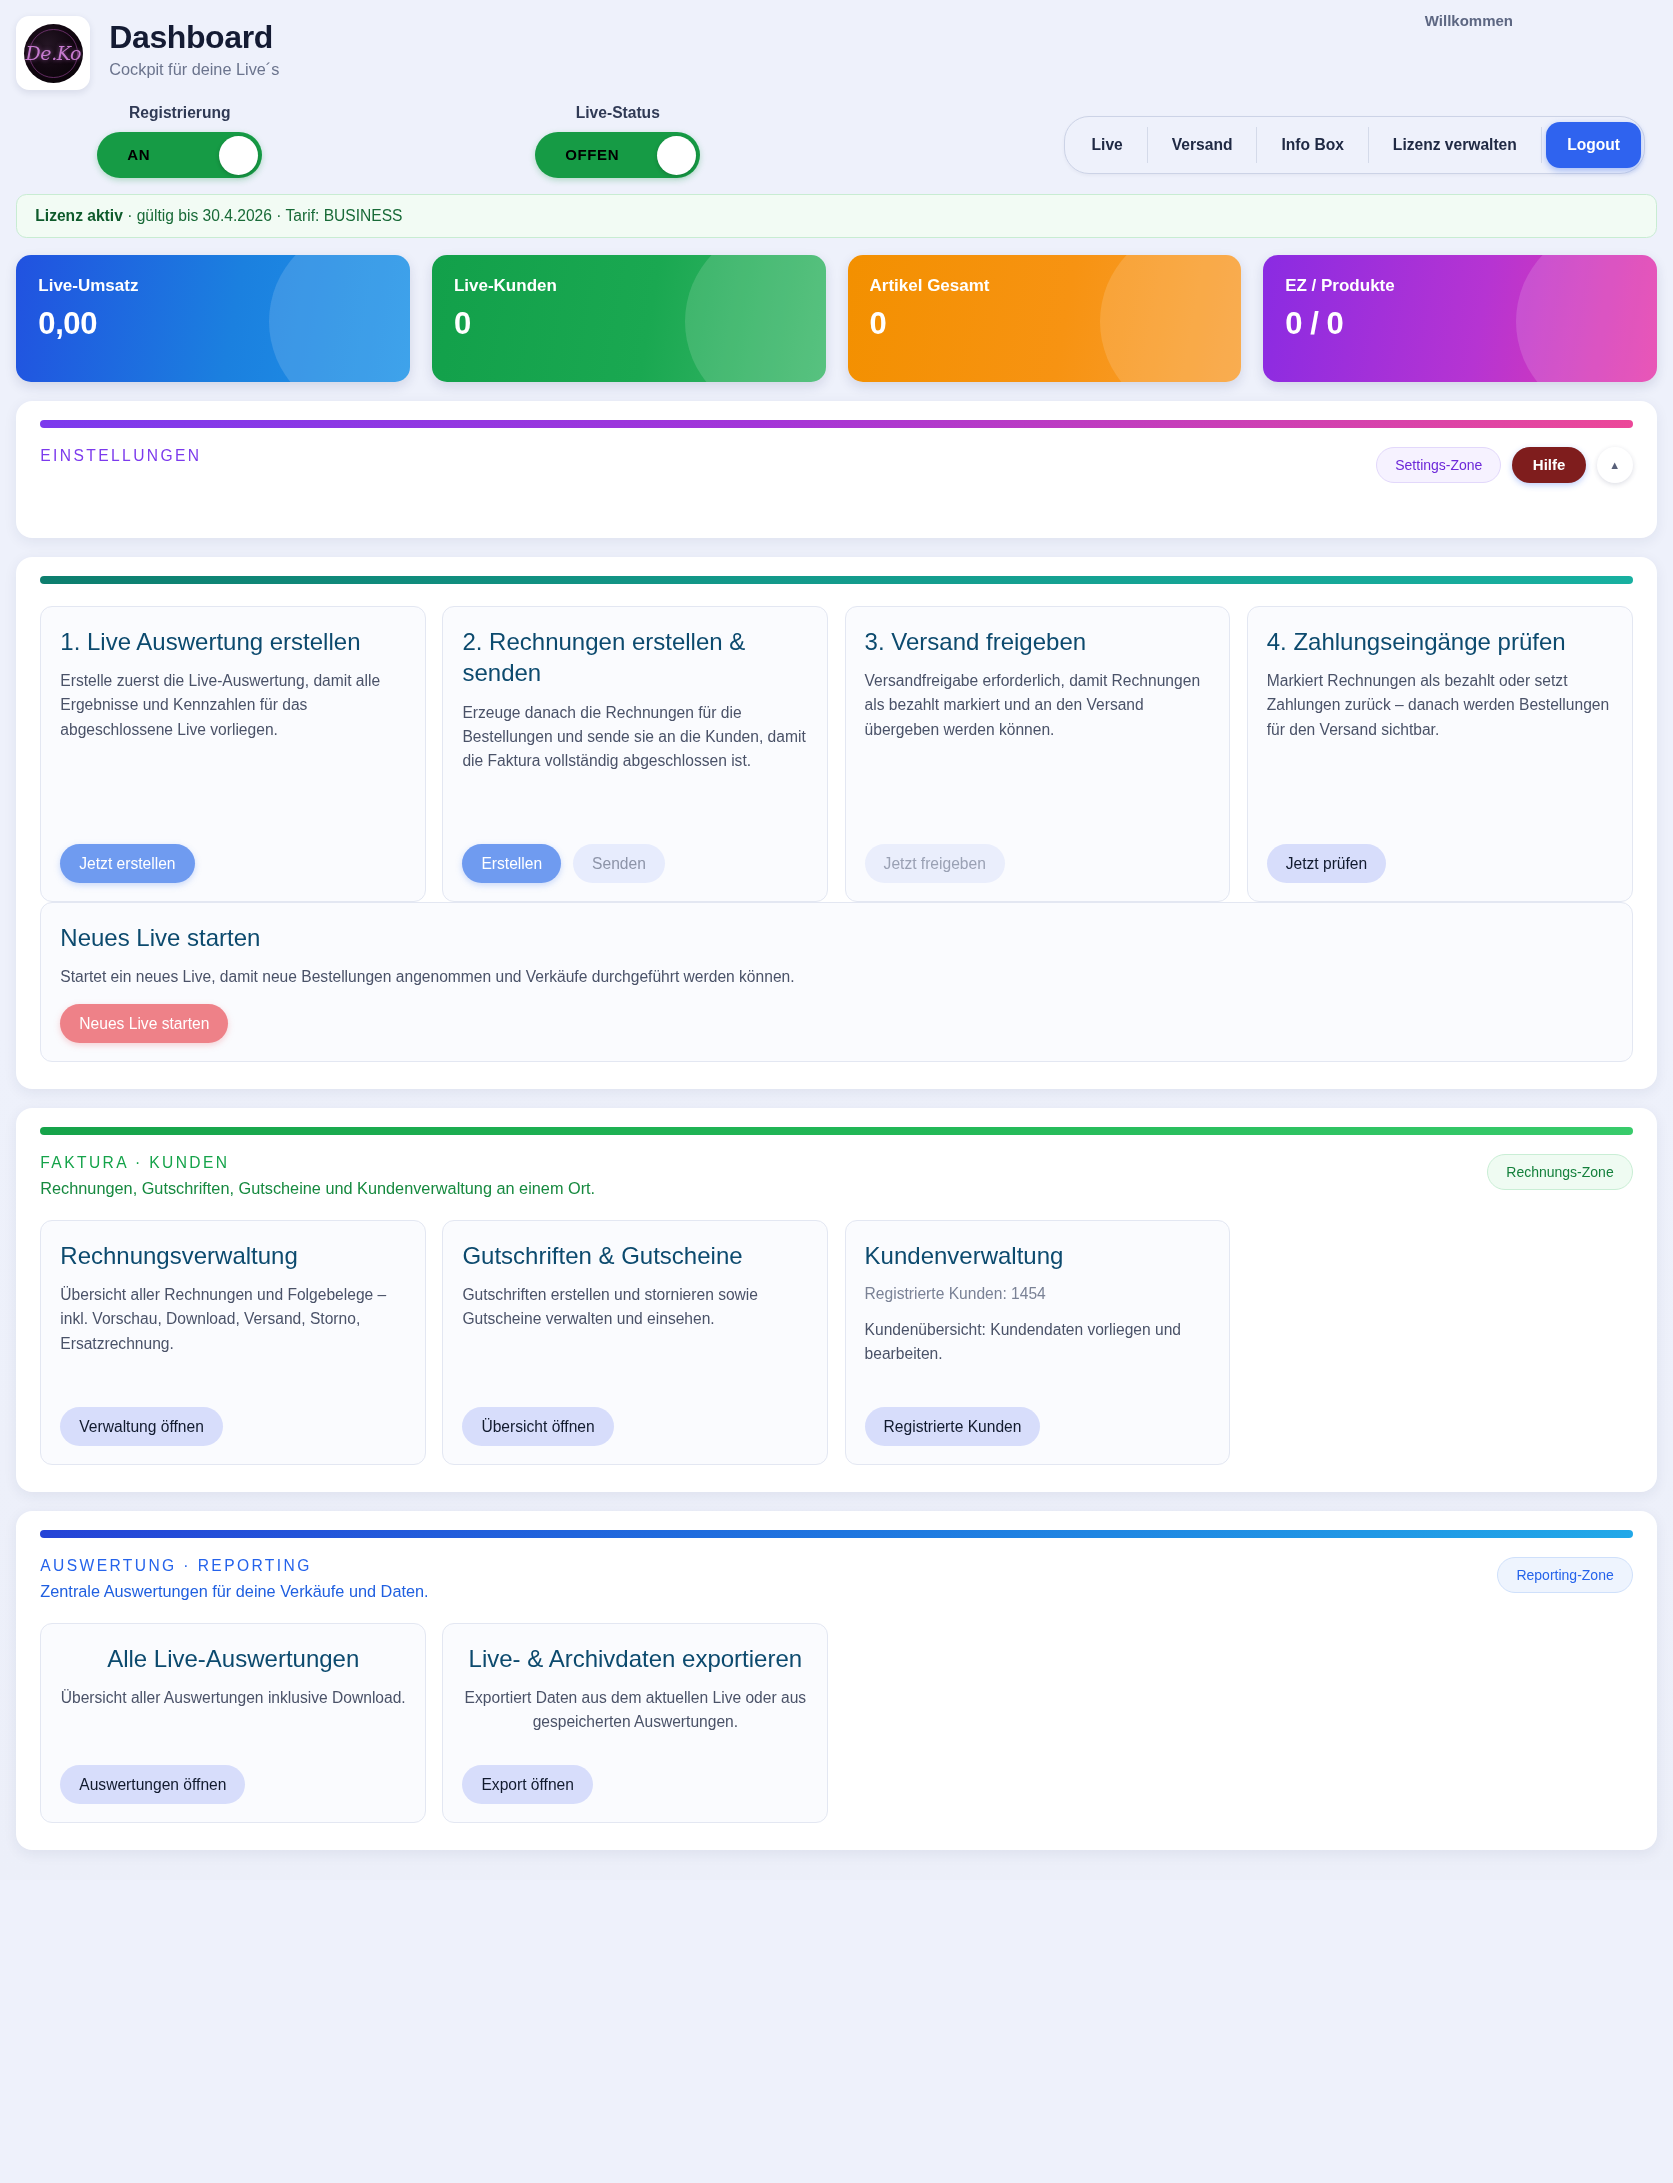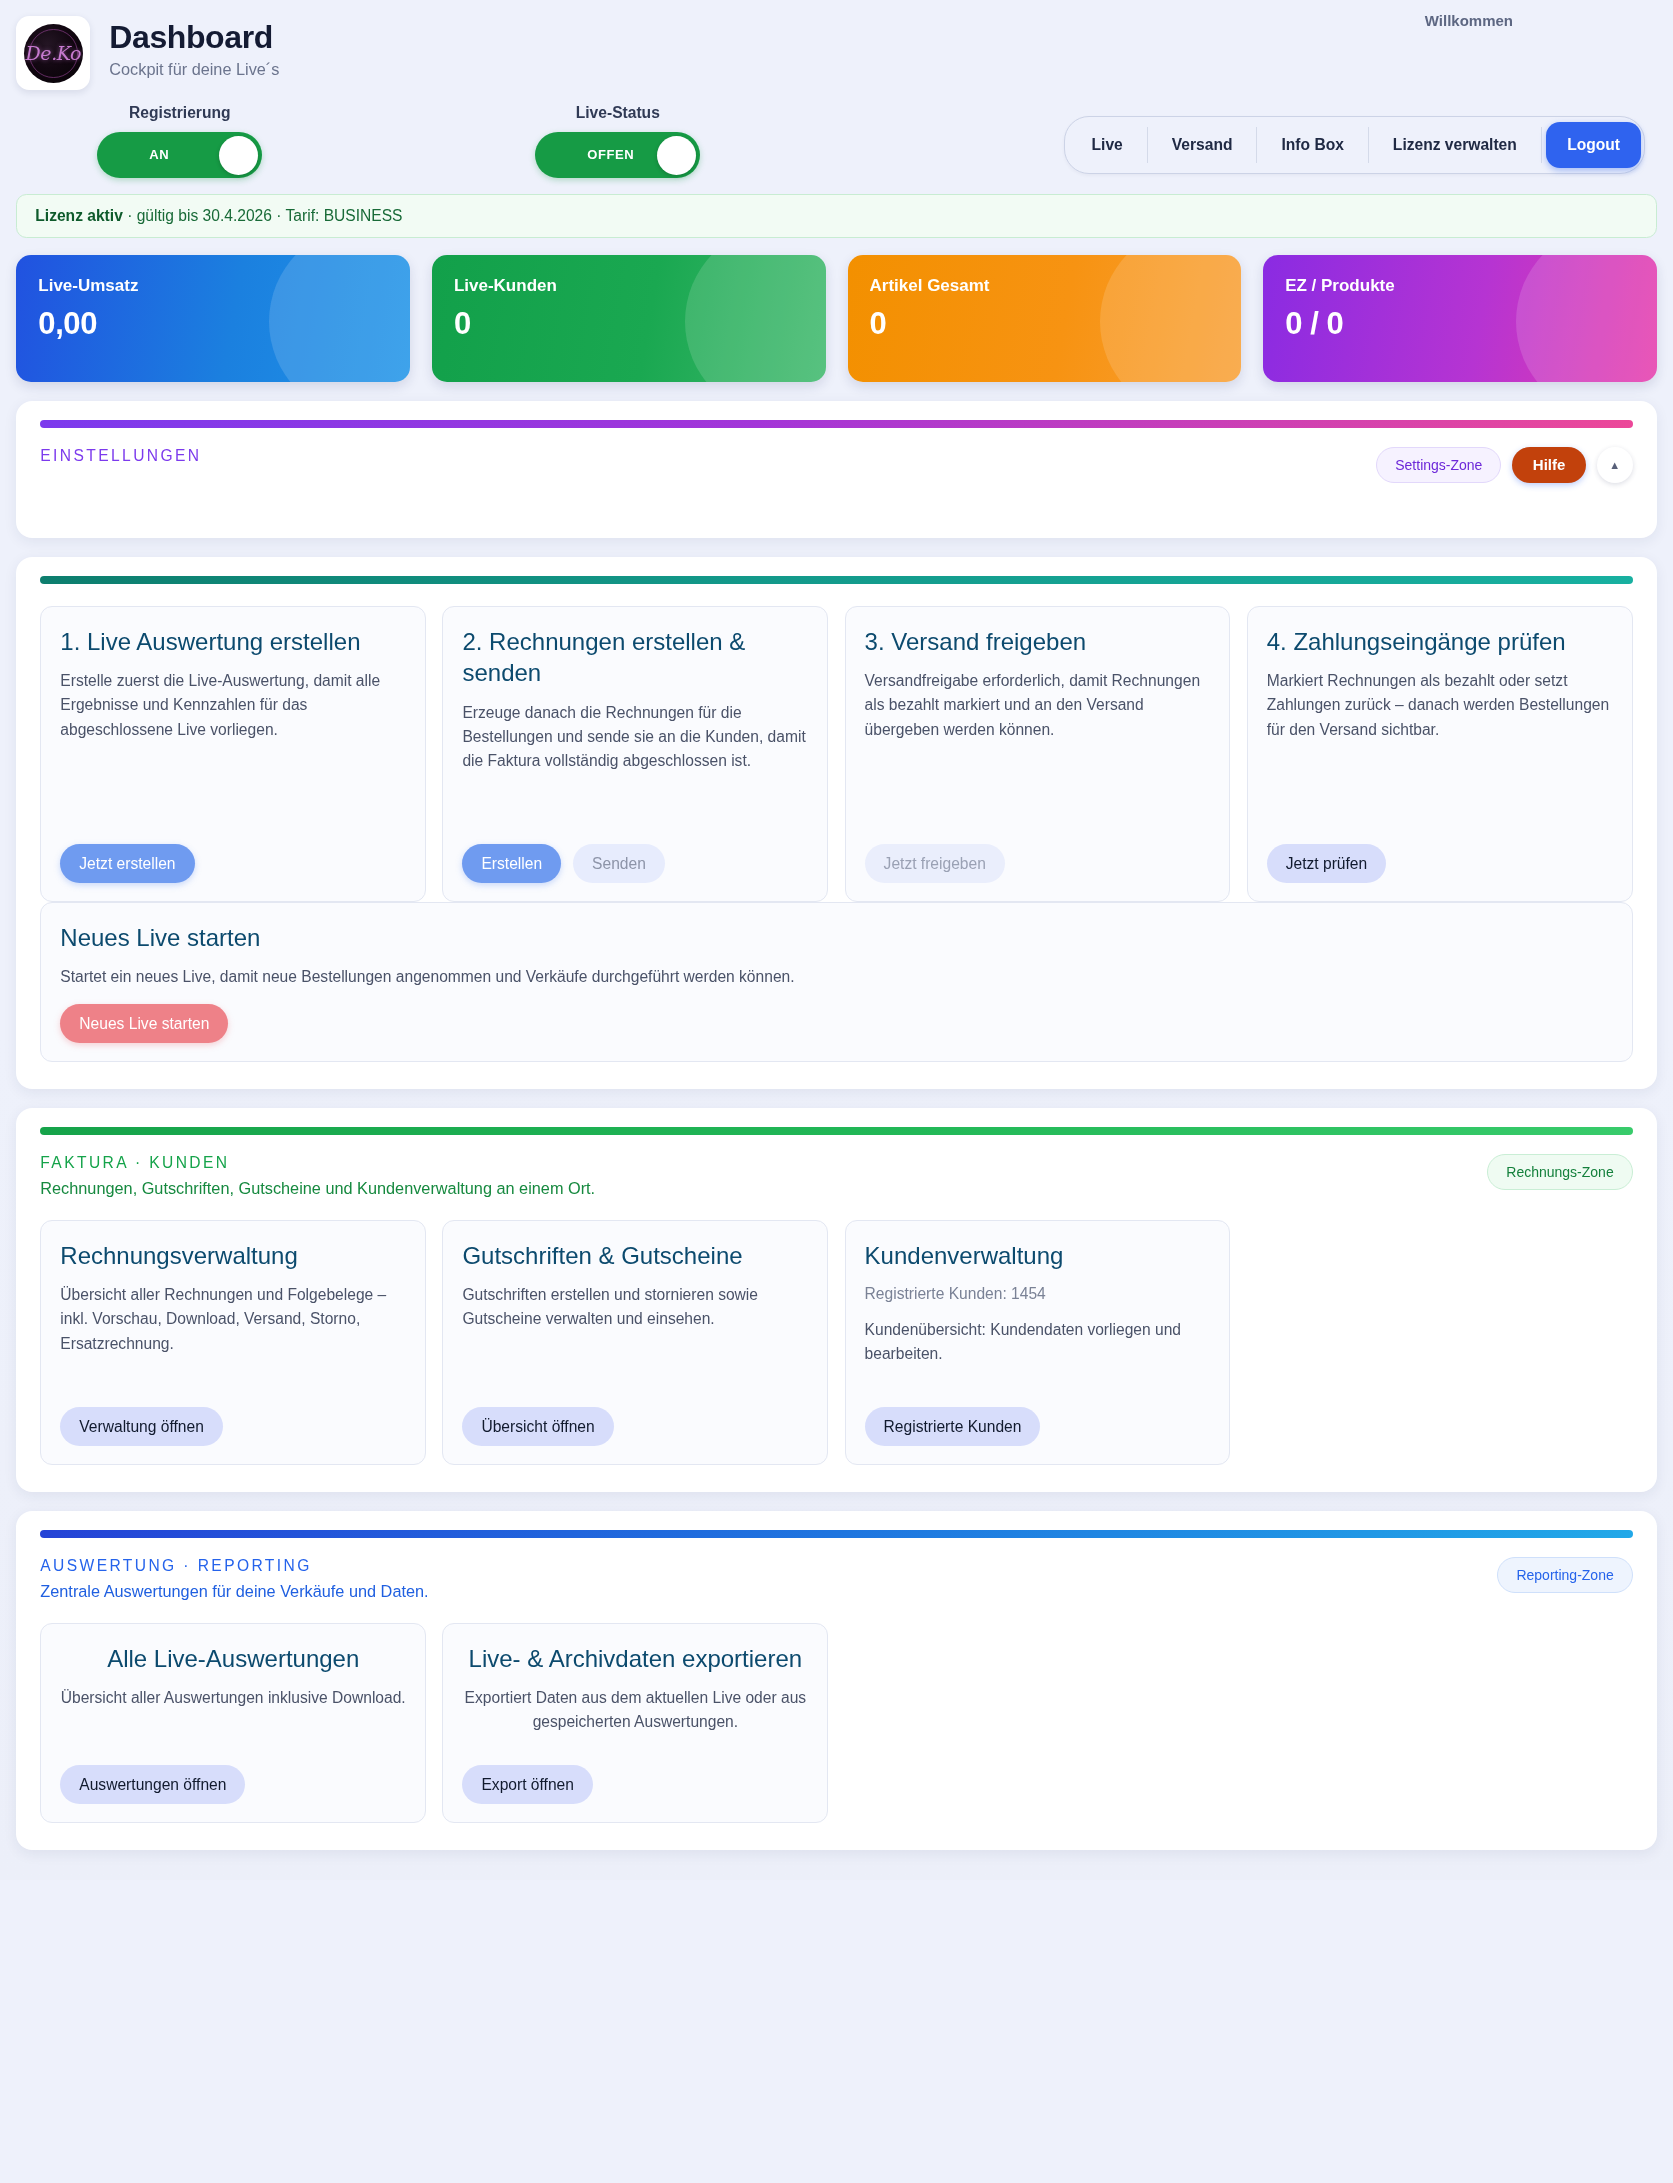--- a/index.html
+++ b/index.html
@@ -79,22 +79,22 @@
   .toggle {
     width: 165px; height: 46px; border-radius: 25px;
     background: #169b45;
     display: flex; align-items: center; justify-content: flex-start;
     position: relative;
     margin: 0 auto;
     box-shadow: 0 2.2px 6.7px rgba(22,155,69,.28);
     cursor: pointer;
   }
   .toggle-text {
-    color: #ffffff; font-weight: bold; font-size: 13px; letter-spacing: 0.6px;
-    margin-left: 52px;
+    color: #000000; font-weight: bold; font-size: 15px; letter-spacing: 0.6px;
+    margin-left: 30px;
   }
   .toggle-knob {
     position: absolute; right: 4.4px; top: 3.7px;
     width: 39px; height: 39px; border-radius: 50%;
     background: #fff;
     box-shadow: 0 1.5px 4.4px rgba(0,0,0,.20);
   }
 
   .navbar {
     position: absolute; right: 28px; bottom: 4.4px;
@@ -195,21 +195,21 @@
   .panel-desc.blue  { color: #1f5fe0; }
 
   .head-actions { display: flex; align-items: center; gap: 10.4px; }
   .chip {
     border-radius: 19px; padding: 9px 18px; font-size: 14px; font-weight: 400;
   }
   .chip.settings { background: #f6f2ff; border: 1.1px solid #e2d8fb; color: #6d28d9; }
   .chip.rechnung { background: #effbf2; border: 1.1px solid #c9eed5; color: #14803c; }
   .chip.reporting{ background: #eef4fe; border: 1.1px solid #cfe0fb; color: #2563eb; }
   .btn-hilfe {
-    background: #c2410c; color: #fff; font-weight: bold; font-size: 15px;
+    background: #7f1d1d; color: #fff; font-weight: bold; font-size: 15px;
     border-radius: 19px; padding: 9.6px 21px; cursor: pointer;
     box-shadow: 0 2.2px 6.7px rgba(47,99,239,.32);
   }
   .collapse-btn {
     width: 36px; height: 36px; border-radius: 50%;
     background: #fff; box-shadow: 0 1.5px 5.2px rgba(35,45,90,.16);
     display: flex; align-items: center; justify-content: center;
     font-size: 11px; color: #586079; cursor: pointer;
   }
 

